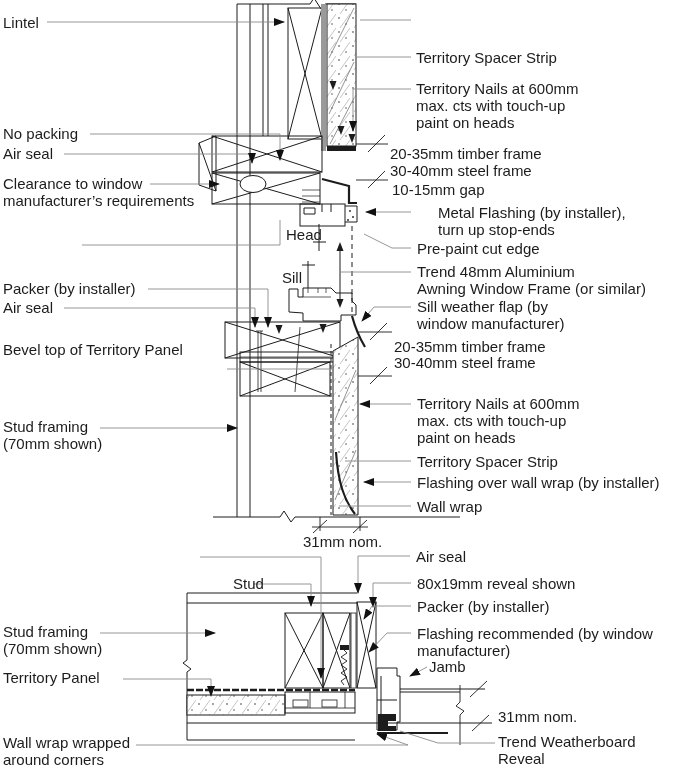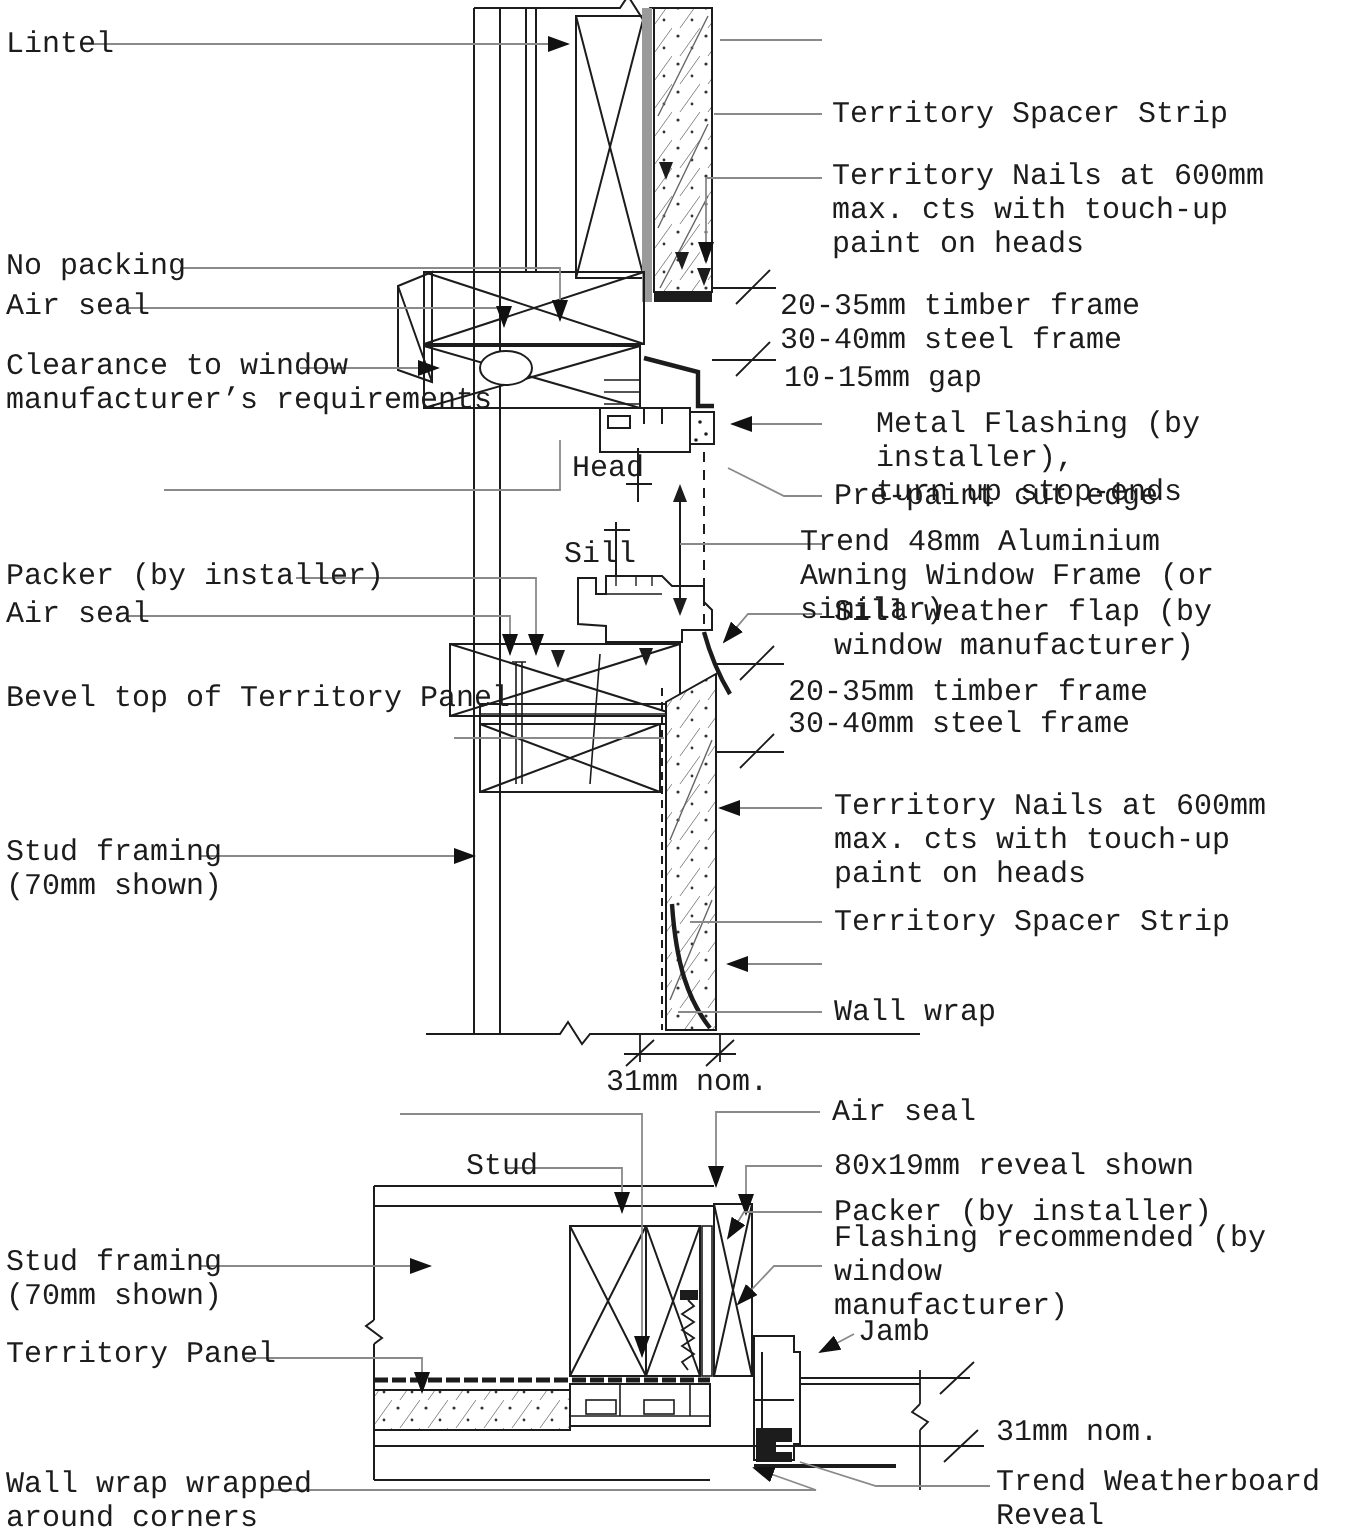--- a/index.html
+++ b/index.html
@@ -1,20 +1,20 @@
 <!DOCTYPE html>
 <html><head>
 <meta charset="utf-8">
 <style>
   html,body{margin:0;padding:0;background:#fff;}
   #canvas{position:relative;width:679px;height:768px;background:#fff;overflow:hidden;
           font-family:"Liberation Sans",sans-serif;}
   #linework{position:absolute;left:0;top:0;}
   .lbl{position:absolute;font-size:15px;line-height:1.12;color:#1c1c1c;
-       white-space:pre-line;font-family:Liberation Mono, monospace;}
+       white-space:pre-line;font-family:Liberation Sans, sans-serif;}
 </style>
 </head>
 <body>
 
 <div id="canvas">
 
 <svg id="linework" width="679" height="768" viewBox="0 0 679 768">
   <defs>
     <marker id="arr" markerUnits="userSpaceOnUse" markerWidth="11" markerHeight="8" refX="10" refY="4" orient="auto">
       <path d="M0,0 L11,4 L0,8 Z" fill="#111"></path>
@@ -178,35 +178,36 @@
 <div class="lbl" style="left:416px;top:50px">Territory Spacer Strip</div>
 <div class="lbl" style="left:416px;top:81px">Territory Nails at  600mm
 max. cts with touch-up
 paint on heads</div>
 <div class="lbl" style="left:390px;top:146px">20-35mm timber frame</div>
 <div class="lbl" style="left:390px;top:163px">30-40mm steel frame</div>
 <div class="lbl" style="left:392px;top:182px">10-15mm gap</div>
 <div class="lbl" style="left:438px;top:205px">Metal Flashing (by installer),
 turn up stop-ends</div>
 <div class="lbl" style="left:417px;top:241px">Pre-paint cut edge</div>
-<div class="lbl" style="left:400px;top:264px">Trend 48mm Aluminium
+<div class="lbl" style="left:417px;top:264px">Trend 48mm Aluminium
 Awning Window Frame (or similar)</div>
 <div class="lbl" style="left:417px;top:299px">Sill weather flap (by
 window manufacturer)</div>
 <div class="lbl" style="left:394px;top:339px">20-35mm timber frame</div>
 <div class="lbl" style="left:394px;top:355px">30-40mm steel frame</div>
 <div class="lbl" style="left:417px;top:396px">Territory Nails at  600mm
 max. cts with touch-up
 paint on heads</div>
 <div class="lbl" style="left:417px;top:454px">Territory Spacer Strip</div>
+<div class="lbl" style="left:417px;top:475px">Flashing over wall wrap (by installer)</div>
 <div class="lbl" style="left:417px;top:499px">Wall wrap</div>
 <div class="lbl" style="left:303px;top:534px">31mm nom.</div>
 <div class="lbl" style="left:416px;top:549px">Air seal</div>
 <div class="lbl" style="left:417px;top:576px">80x19mm reveal shown</div>
 <div class="lbl" style="left:417px;top:599px">Packer (by installer)</div>
-<div class="lbl" style="left:417px;top:612px">Flashing recommended (by window
+<div class="lbl" style="left:417px;top:626px">Flashing recommended (by window
 manufacturer)</div>
 <div class="lbl" style="left:429px;top:659px">Jamb</div>
 <div class="lbl" style="left:498px;top:709px">31mm nom.</div>
 <div class="lbl" style="left:498px;top:734px">Trend Weatherboard Reveal
 Clip A327 (or similar)</div>
 
 </div>
 
 </body></html>

